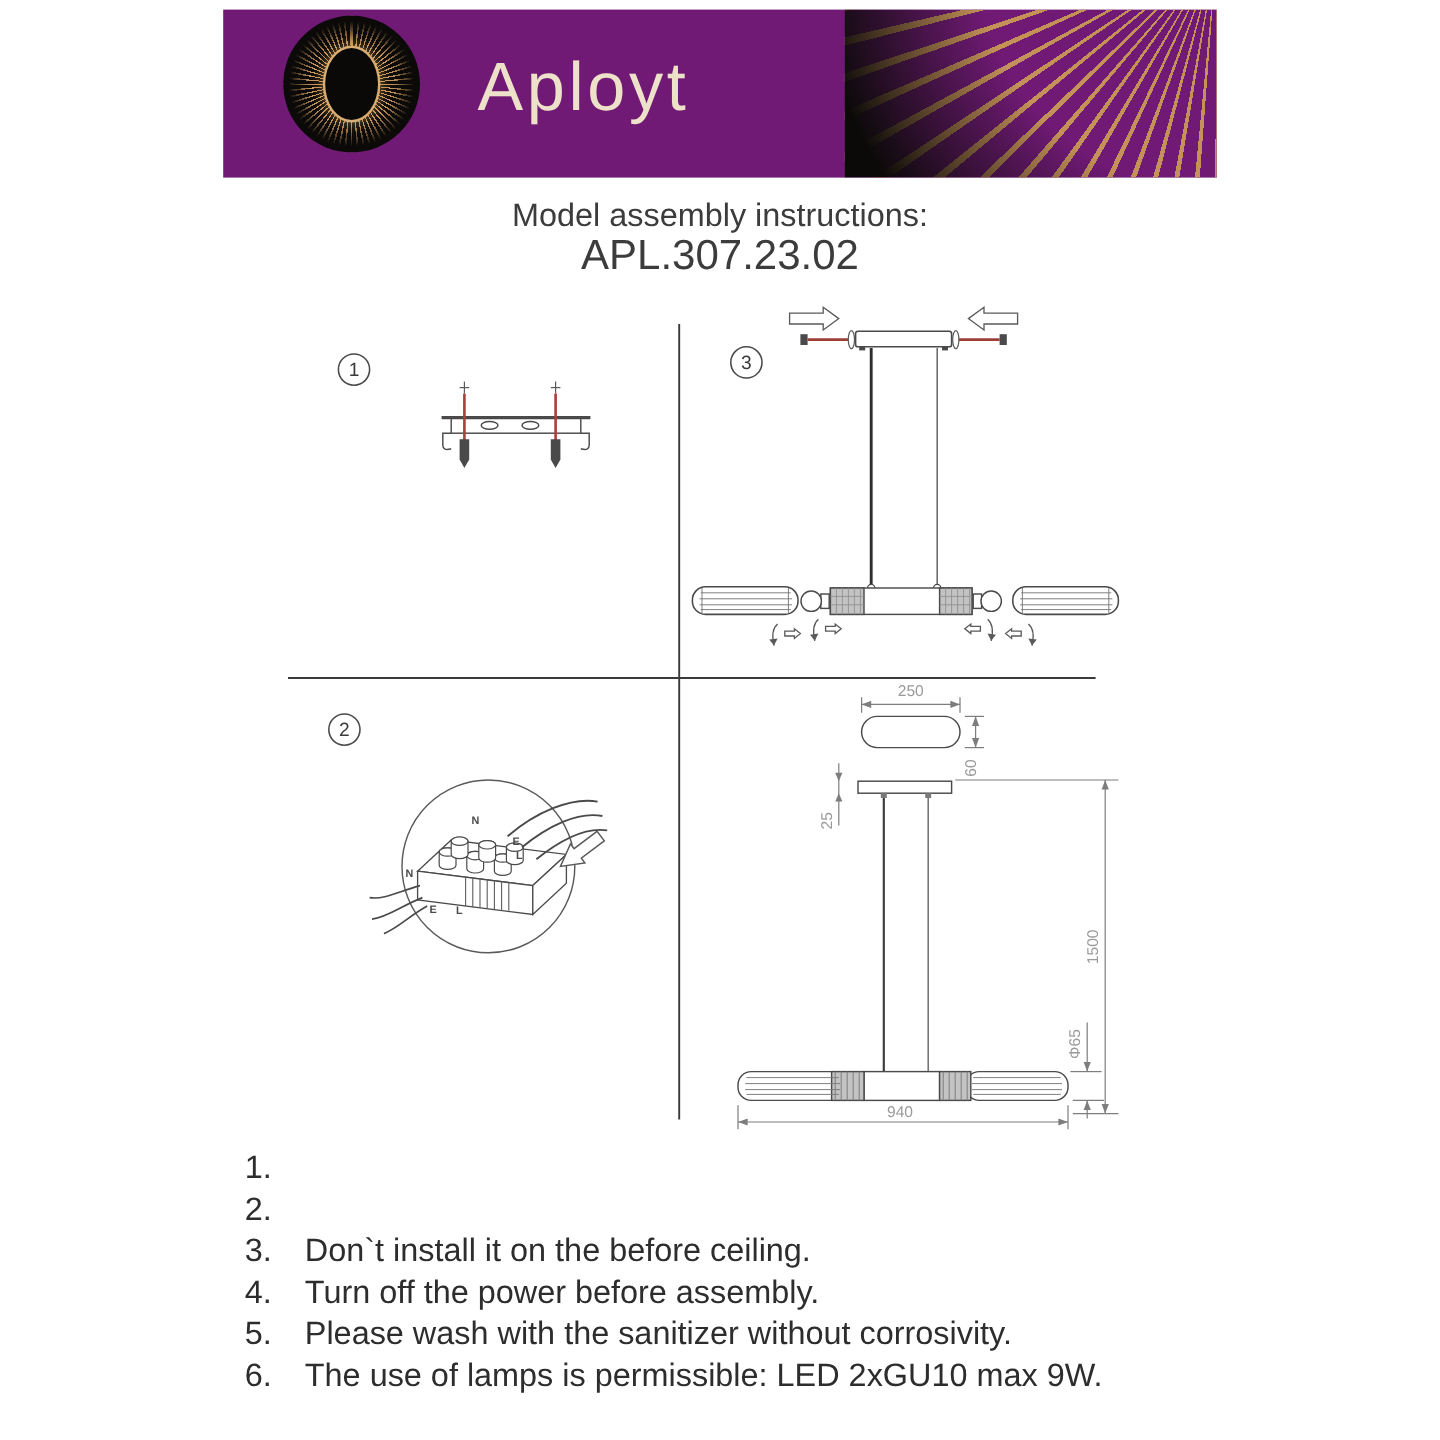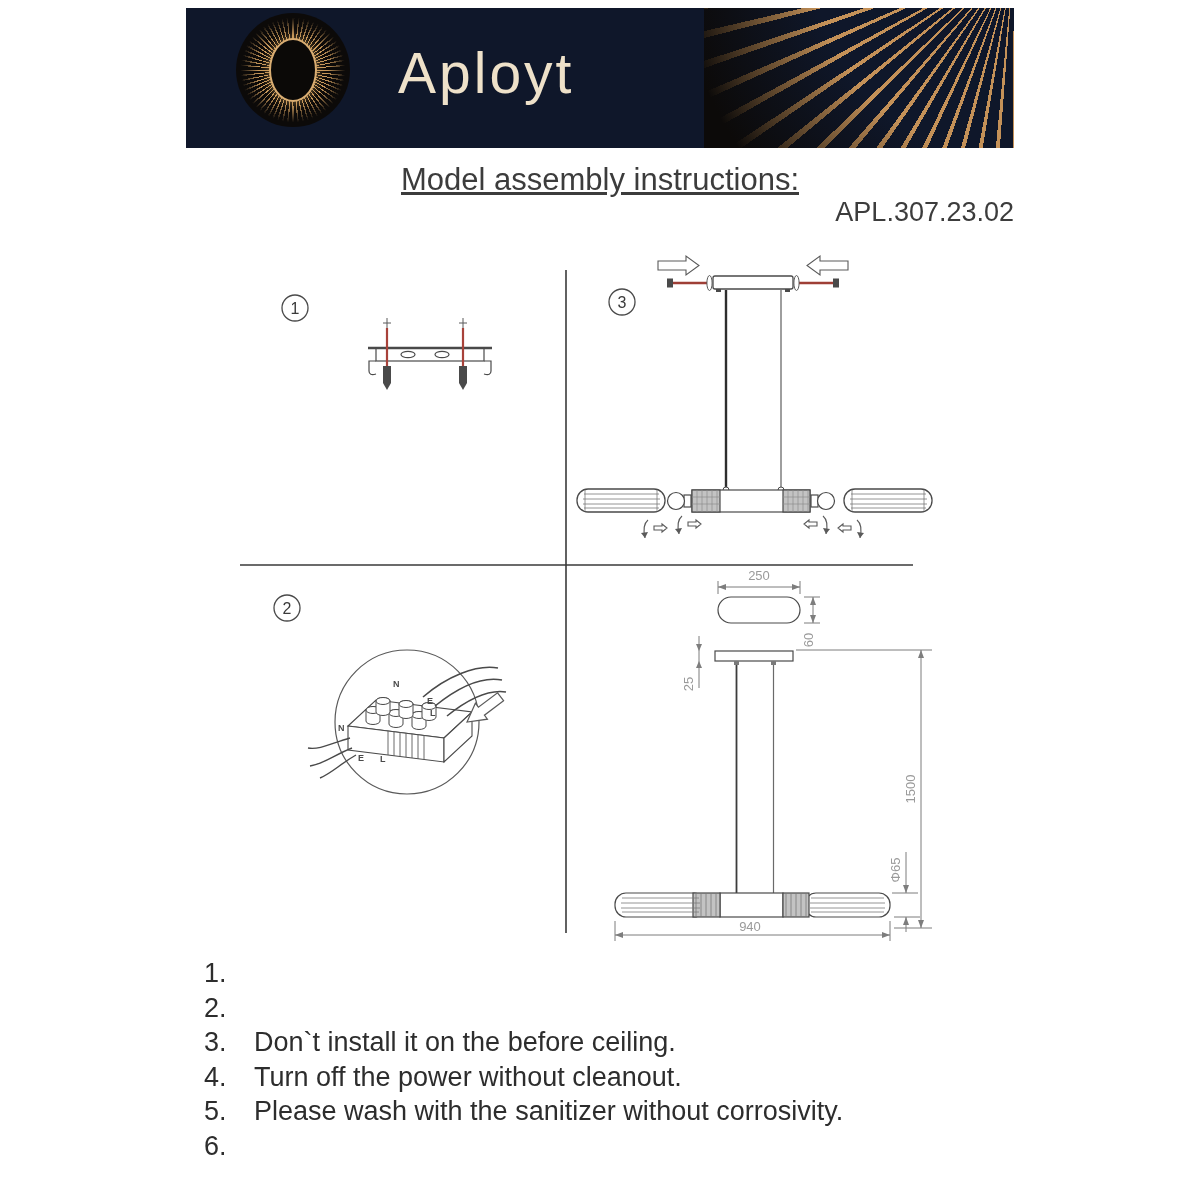--- a/index.html
+++ b/index.html
@@ -1,37 +1,37 @@
 <!DOCTYPE html>
 <html><head>
 <meta charset="utf-8">
 <style>
   html,body{margin:0;padding:0;background:#ffffff;}
   body{width:1200px;height:1200px;position:relative;font-family:"Liberation Sans",sans-serif;overflow:hidden;}
 
   
-  .banner{position:absolute;left:186px;top:8px;width:828px;height:140px;background:#0f172a;overflow:hidden;}
+  .banner{position:absolute;left:186px;top:8px;width:828px;height:140px;background:#701a75;overflow:hidden;}
   .sunburst{position:absolute;left:50px;top:5px;width:114px;height:114px;border-radius:50%;
     background:
       radial-gradient(closest-side, rgba(12,10,8,0) 0 60%, #0c0a09 92%),
       repeating-conic-gradient(#c9995c 0 1.7deg, #0c0a09 1.7deg 5.6deg);}
   .sunburst::after{content:'';position:absolute;left:33px;right:33px;top:25px;bottom:25px;
     background:#0b0907;border:2px solid #d9ad72;border-radius:50%;
     box-shadow:0 0 9px 2px rgba(205,160,90,.45);}
   .wordmark{position:absolute;left:212px;top:32px;color:#eee1c9;font-size:57px;font-weight:300;
     letter-spacing:3px;font-family:"Liberation Sans",sans-serif;}
   .banner-rays{position:absolute;top:0;right:0;width:310px;height:140px;
     background:
       radial-gradient(circle at 100% -35%, rgba(12,10,8,0) 55%, #0c0a09 92%),
       repeating-conic-gradient(from 160deg at 100% -35%, rgba(12,10,8,0) 0 3.9deg, #c49158 3.9deg 5.1deg);}
 
   
   .title-block{position:absolute;left:186px;top:163px;width:828px;text-align:center;color:#3c3c3c;}
-  .title-line1{font-size:31px;line-height:33px;text-decoration:underline;}
-  .title-line2{font-size:27px;line-height:33px;text-align:right;}
+  .title-line1{font-size:27px;line-height:33px;}
+  .title-line2{font-size:35px;line-height:33px;}
 
   
   .diagram{position:absolute;left:180px;top:240px;width:840px;height:730px;}
   .diagram svg{display:block;}
   text.dim{fill:#9a9a9a;font-size:13px;font-family:"Liberation Sans",sans-serif;}
   text.stepnum{fill:#3a3a3a;font-size:16px;font-family:"Liberation Sans",sans-serif;}
   text.wire{fill:#4a4a4a;font-size:9px;font-weight:bold;font-family:"Liberation Sans",sans-serif;}
 
   
   .instructions{position:absolute;left:204px;top:956px;width:812px;color:#2d2d2d;}
@@ -341,22 +341,23 @@
   </div>
   <div class="instr-row">
     <span class="instr-num">2.</span>
   </div>
   <div class="instr-row">
     <span class="instr-num">3.</span>
     <span>Don`t install it on the before ceiling.</span>
   </div>
   <div class="instr-row">
     <span class="instr-num">4.</span>
-    <span>Turn off the power without cleanout.</span>
+    <span>Turn off the power before assembly.</span>
   </div>
   <div class="instr-row">
     <span class="instr-num">5.</span>
     <span>Please wash with the sanitizer without corrosivity.</span>
   </div>
   <div class="instr-row">
     <span class="instr-num">6.</span>
+    <span>The use of lamps is permissible: LED 2xGU10 max 9W.</span>
   </div>
 </div>
 
 </body></html>

